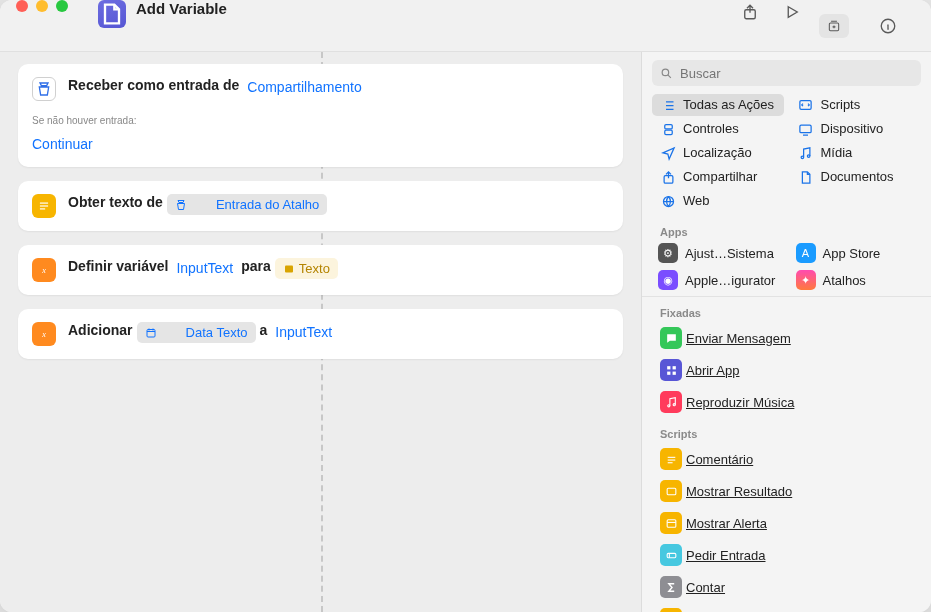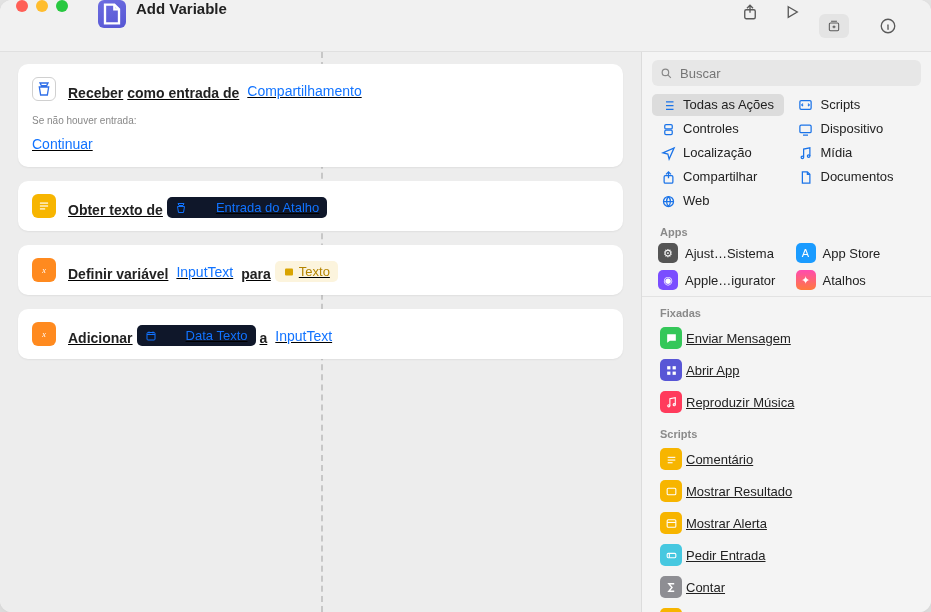--- a/index.html
+++ b/index.html
@@ -64,38 +64,38 @@
 .center-line {
   position: absolute; left: 50%; top: 0; bottom: 0;
   border-left: 2px dashed #c7c7c7; z-index: 0;
 }
 .action-card {
   background: #fff; border-radius: 10px; padding: 13px 14px;
   margin-bottom: 14px; position: relative; z-index: 1;
   box-shadow: 0 1px 2px rgba(0,0,0,0.06);
   font-size: 14px;
 }
-.card-row { display: flex; align-items: flex-end; flex-wrap: wrap; gap: 4px; text-decoration: underline; }
+.card-row { display: flex; align-items: flex-start; flex-wrap: wrap; gap: 4px; }
 .card-sub { color: #888; font-size: 10px; margin-top: 14px; margin-bottom: 8px; }
 .action-icon {
   width: 24px; height: 24px; border-radius: 6px; margin-right: 8px;
   display: inline-flex; align-items: center; justify-content: center;
   color: white; flex-shrink: 0;
 }
 .ic-blue-outline { background: #fff; color:#2f6fe8; border:1px solid #d0d0d0;}
 .ic-yellow { background: #f7b500; }
 .ic-orange { background: #ff8a1f; }
 .token-blue {
   color: #1173ff; font-weight: 500; padding: 2px 4px; border-radius: 4px;
 }
 .pill-light {
   background: #eaf3ff; color: #1173ff; padding: 3px 8px;
   border-radius: 5px; font-size: 13px; display:inline-flex; align-items:center; gap:4px;
 }
-.pill-light.inline { background: #0f172a; gap: 29px; }
+.pill-light.inline { background: #e5e5e5; gap: 29px; }
 .pill-gold {
   background: #fcf4dd; color: #b48400; padding: 3px 8px;
   border-radius: 5px; font-size: 13px; display:inline-flex; align-items:center; gap:4px;
 }
 .card-text { color: #222; font-weight: 600; }
 .mini-ic { width:12px; height:12px; display:inline-block; }
 
 
 .sidebar {
   flex: 1; background: #f4f4f4; border-left: 1px solid #dcdcdc;

